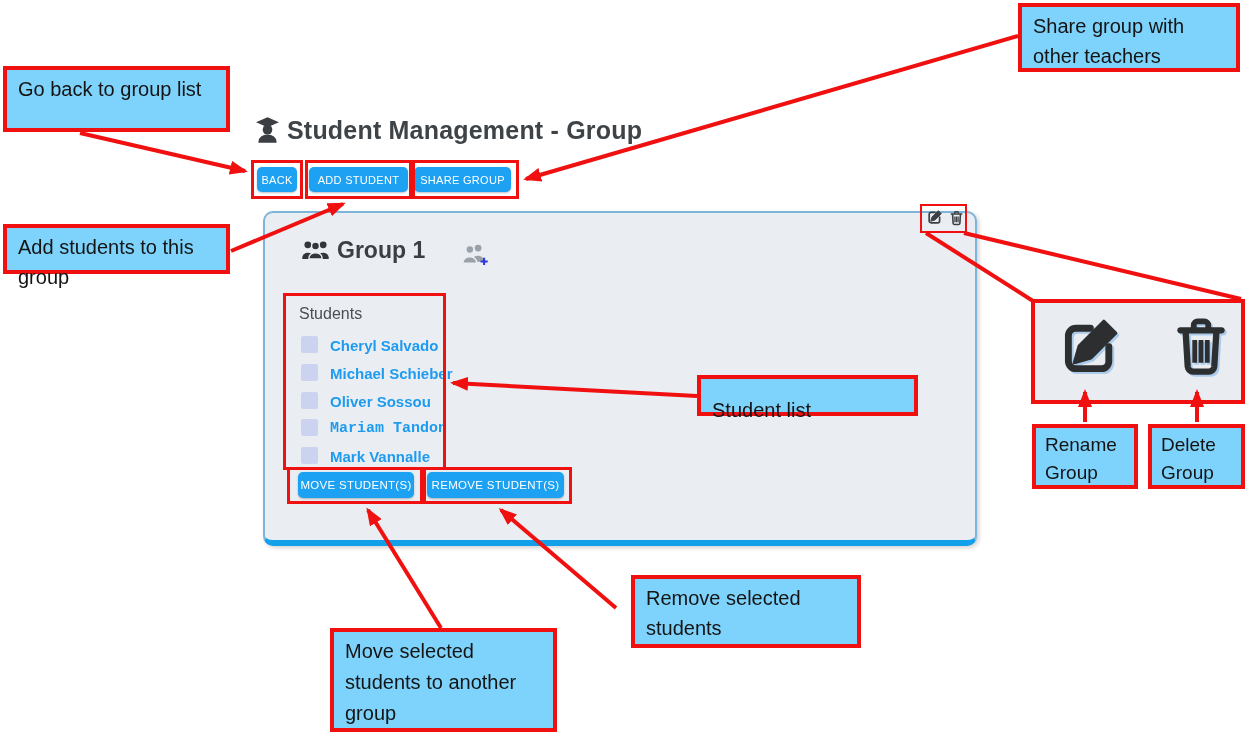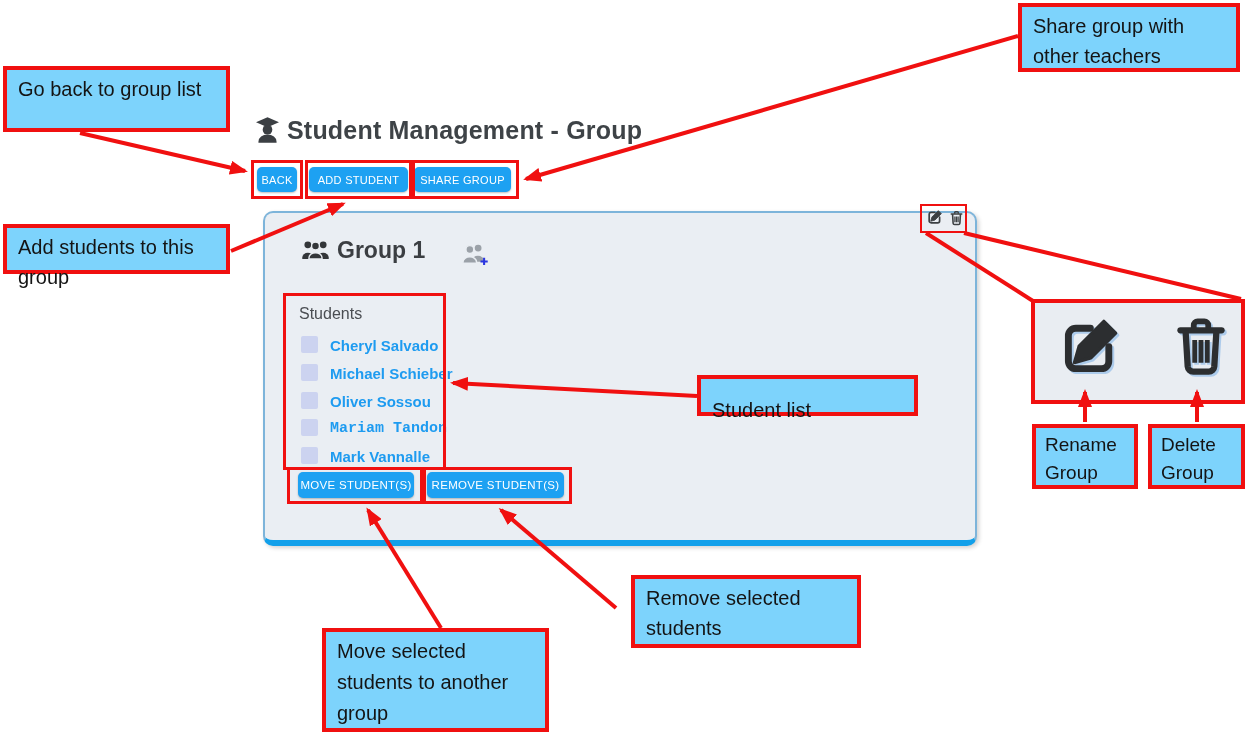--- a/index.html
+++ b/index.html
@@ -167,21 +167,21 @@
         <path d="M9.4 10.5 v9.4 M12 10.5 v9.4 M14.6 10.5 v9.4" stroke="currentColor" stroke-width="2" fill="none"></path>
       </svg>
     </span>
   </div>
 
   <div class="callout" style="left:3px;    top:66px;  width:227px; height:66px;">Go back to group list</div>
   <div class="callout" style="left:1018px; top:3px;   width:222px; height:69px;">Share group with other teachers</div>
   <div class="callout" style="left:3px;    top:224px; width:227px; height:50px;">Add students to this group</div>
   <div class="callout" style="left:697px;  top:375px; width:221px; height:41px; padding-top:16px;">Student list</div>
   <div class="callout" style="left:615px;  top:575px; width:230px; height:73px;margin-left:16px;">Remove selected students</div>
-  <div class="callout" style="left:322px;  top:628px; width:227px; height:104px; line-height:31px;">Move selected students to another group</div>
+  <div class="callout" style="left:330px;  top:628px; width:227px; height:104px; line-height:31px;">Move selected students to another group</div>
   <div class="callout" style="left:1032px; top:424px; width:106px; height:65px; font-size:19px; line-height:28px; padding:3px 9px;">Rename Group</div>
   <div class="callout" style="left:1148px; top:424px; width:97px;  height:65px; font-size:19px; line-height:28px; padding:3px 9px;">Delete Group</div>
 
   <svg id="arrow-layer">
     <defs>
       <marker id="arr" viewBox="0 0 18 14" refX="15" refY="7" markerWidth="18" markerHeight="14" orient="auto" markerUnits="userSpaceOnUse">
         <path d="M0 0 L18 7 L0 14 Z" fill="#f01010"></path>
       </marker>
     </defs>
     <line x1="80" y1="133" x2="245" y2="171" stroke="#f01010" stroke-width="4" marker-end="url(#arr)"></line>

